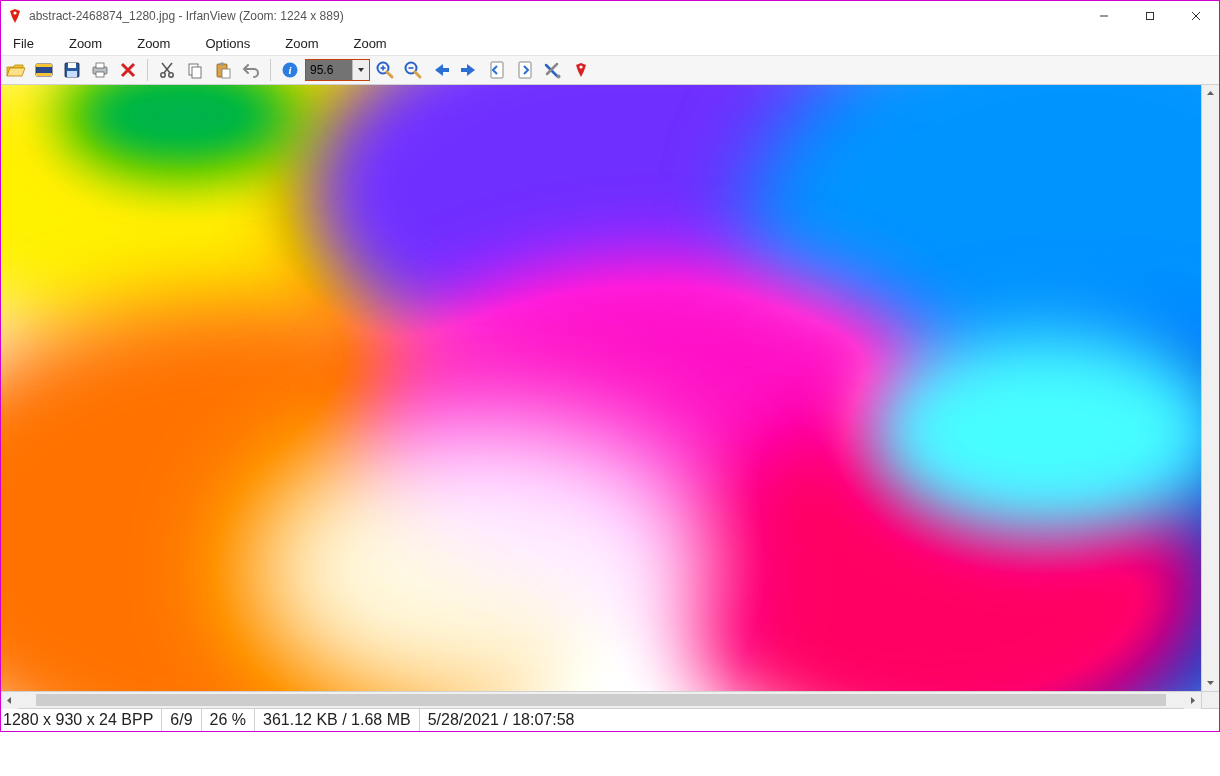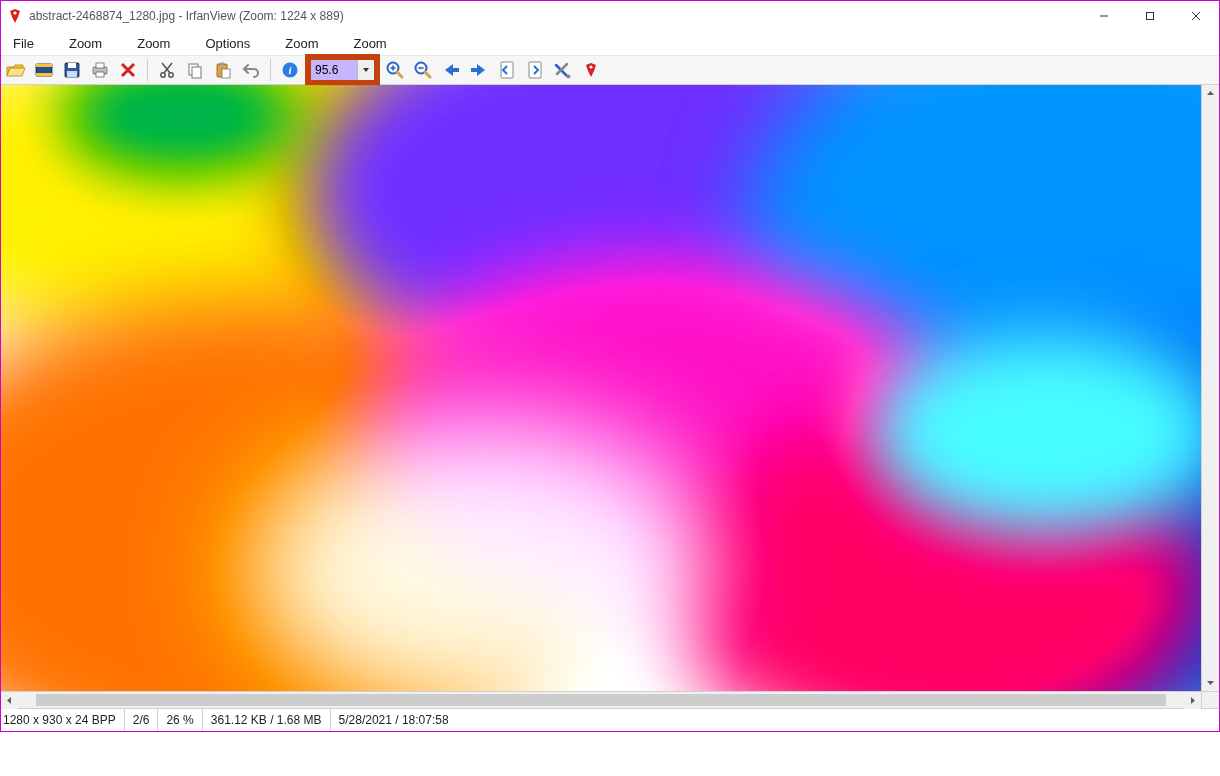--- a/index.html
+++ b/index.html
@@ -85,23 +85,23 @@
   }
   .toolbar .tsep {
     width: 1px;
     height: 22px;
     background: #cccccc;
     margin: 0 4px;
   }
   .toolbar .zoom-box {
     display: flex;
     align-items: center;
-    border: 6px solid #c2410c;
+    border: 1px solid #c2410c;
     height: 20px;
-    background: #c4b5fd;
+    background: #737373;
   }
   .toolbar .zoom-box input {
     width: 38px;
     border: none;
     padding: 0 4px;
     font-family: inherit;
     font-size: 12px;
     outline: none;
     background: transparent;
   }
@@ -187,21 +187,21 @@
     border-top: 1px solid #d0d0d0;
     border-left: 1px solid #d0d0d0;
   }
   
   .statusbar {
     height: 22px;
     display: flex;
     align-items: center;
     background: #fff;
     border-top: 1px solid #d0d0d0;
-    font-size: 12px;
+    font-size: 16px;
     color: #222;
     padding: 0 2px;
   }
   .statusbar .cell {
     padding: 0 8px;
     border-right: 1px solid #d0d0d0;
     height: 100%;
     display: flex;
     align-items: center;
     white-space: nowrap;
@@ -428,19 +428,19 @@
         <svg width="9" height="9" viewBox="0 0 9 9">
             <path d="M3 1 L7 4.5 L3 8 Z" fill="#606060"></path>
           </svg>
       </div>
     </div>
     <div class="corner-box"></div>
   </div>
 
   <div class="statusbar">
     <div class="cell">1280 x 930 x 24 BPP</div>
-    <div class="cell">2/6</div>
+    <div class="cell">6/9</div>
     <div class="cell">26 %</div>
     <div class="cell">361.12 KB / 1.68 MB</div>
     <div class="cell">5/28/2021 / 18:07:58</div>
   </div>
 
 </div>
 
 </body></html>

